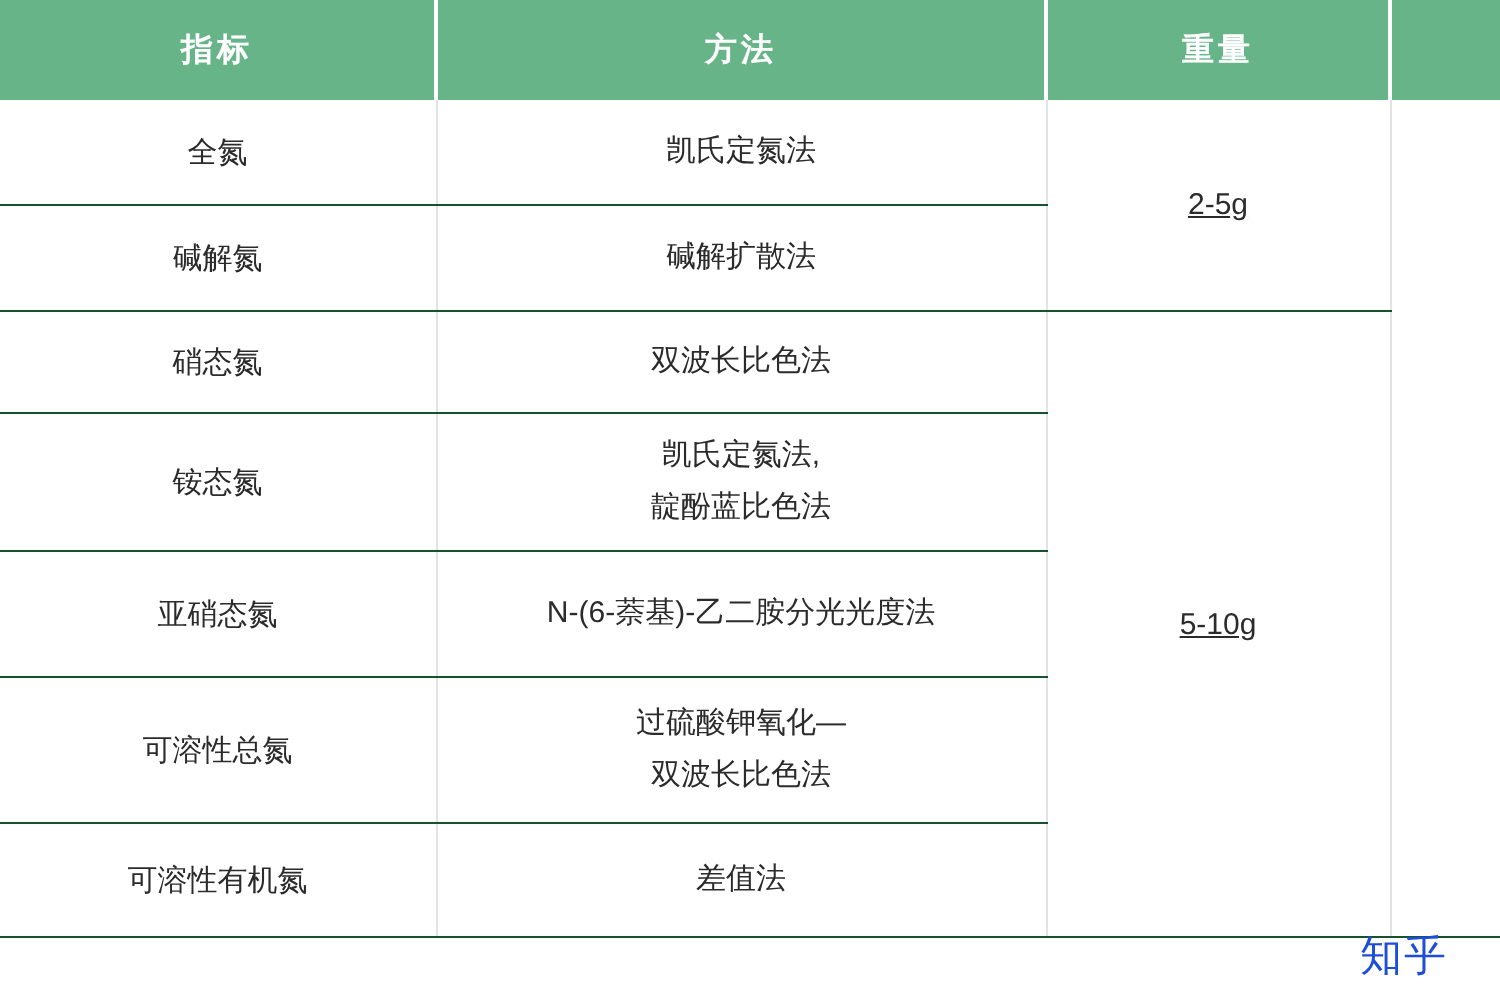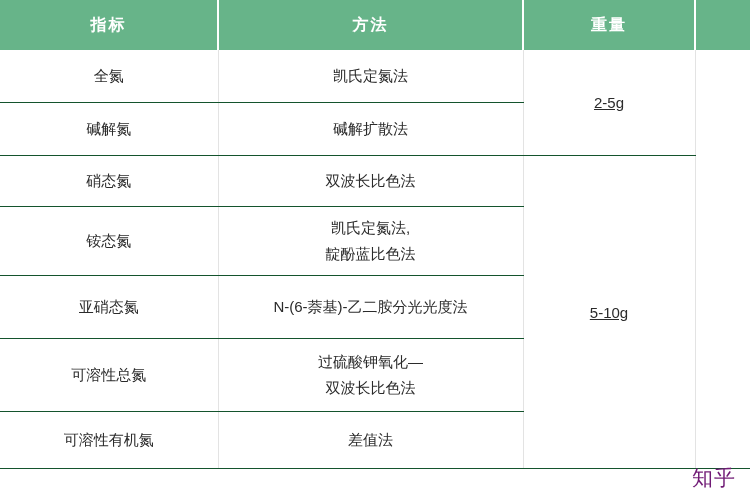--- a/index.html
+++ b/index.html
@@ -69,24 +69,24 @@
   .row-h-1 { height: 52px; }
   .row-h-2 { height: 52px; }
   .row-h-3 { height: 50px; }
   .row-h-4 { height: 68px; }
   .row-h-5 { height: 62px; }
   .row-h-6 { height: 72px; }
   .row-h-7 { height: 56px; }
 
   .watermark {
     position: absolute;
-    right: 14px;
+    right: 26px;
     bottom: 8px;
     font-size: 21px;
-    color: #701a75;
+    color: #1d4ed8;
     letter-spacing: 1px;
     font-family: "Liberation Serif", serif;
     user-select: none;
   }
 </style>
 </head>
 <body>
 
 <div class="table-wrap">
   <table class="nitrogen-table">

